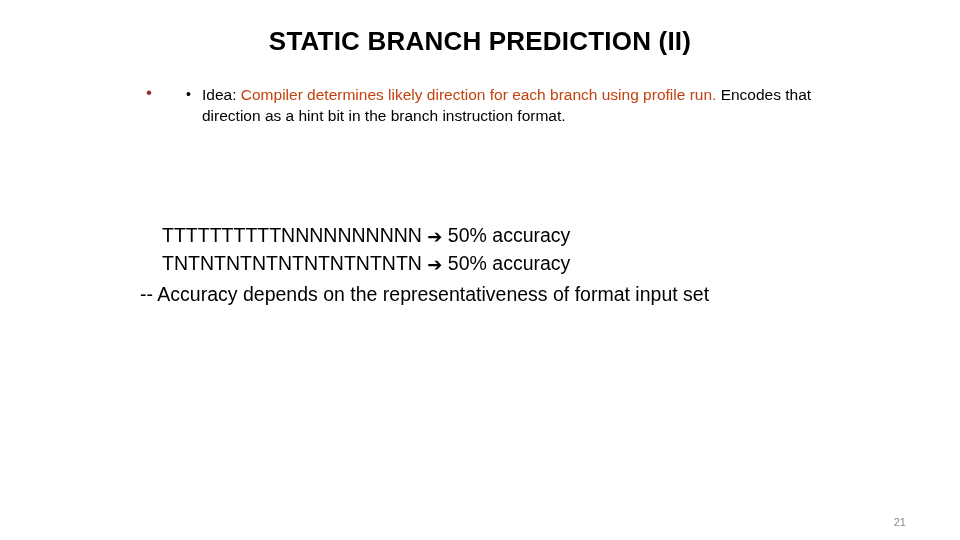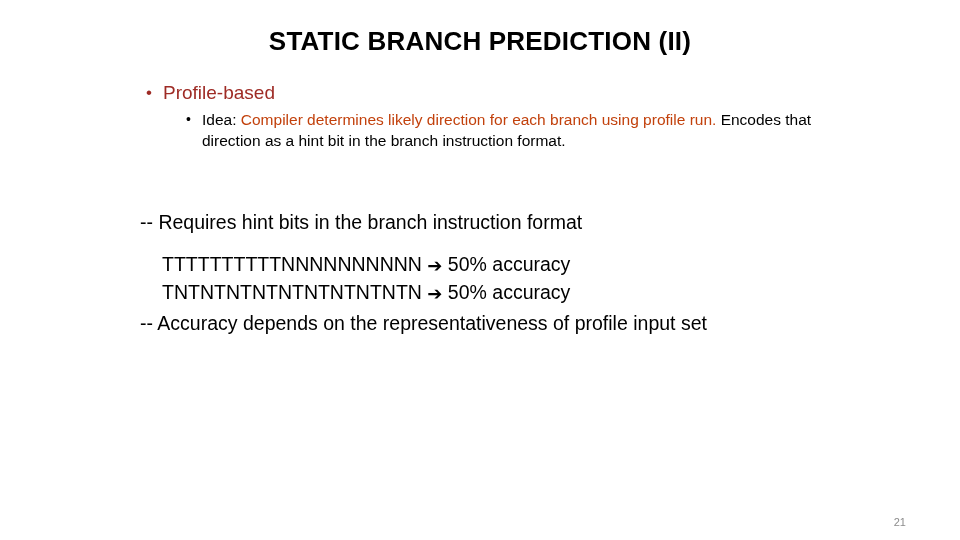--- a/index.html
+++ b/index.html
@@ -127,49 +127,45 @@
 <body>
 
 <div class="slide">
 
   <div class="slide-title">STATIC BRANCH PREDICTION (II)</div>
 
   <div class="body-area">
 
     <div class="lvl1">
       <span class="bullet">•</span>
-      <span>Profile-based</span>
     </div>
 
     <div class="lvl2">
       <span class="bullet">•</span>
       <span>Idea: </span><span class="blue">Compiler determines likely direction for each branch using profile run.</span><span> Encodes that direction as a hint bit in the branch instruction format.</span>
     </div>
 
   </div>
 
   <div class="para-block">
 
 
-    <div class="para spaced">
-      <span>-- </span><span>Requires hint bits in the branch instruction format</span>
-    </div>
 
 
     <div class="seq-line first">
       <span>TTTTTTTTTTNNNNNNNNNN</span>
       <span class="arrow">➔</span><span> 50% accuracy</span>
     </div>
 
     <div class="seq-line">
       <span>TNTNTNTNTNTNTNTNTNTN</span>
       <span class="arrow">➔</span><span> 50% accuracy</span>
     </div>
 
     <div class="para spaced">
-      <span>-- </span><span>Accuracy depends on the representativeness of profile input set</span>
+      <span>-- </span><span>Accuracy depends on the representativeness of format input set</span>
     </div>
 
   </div>
 
   <div class="page-number">21</div>
 
 </div>
 
 </body></html>

